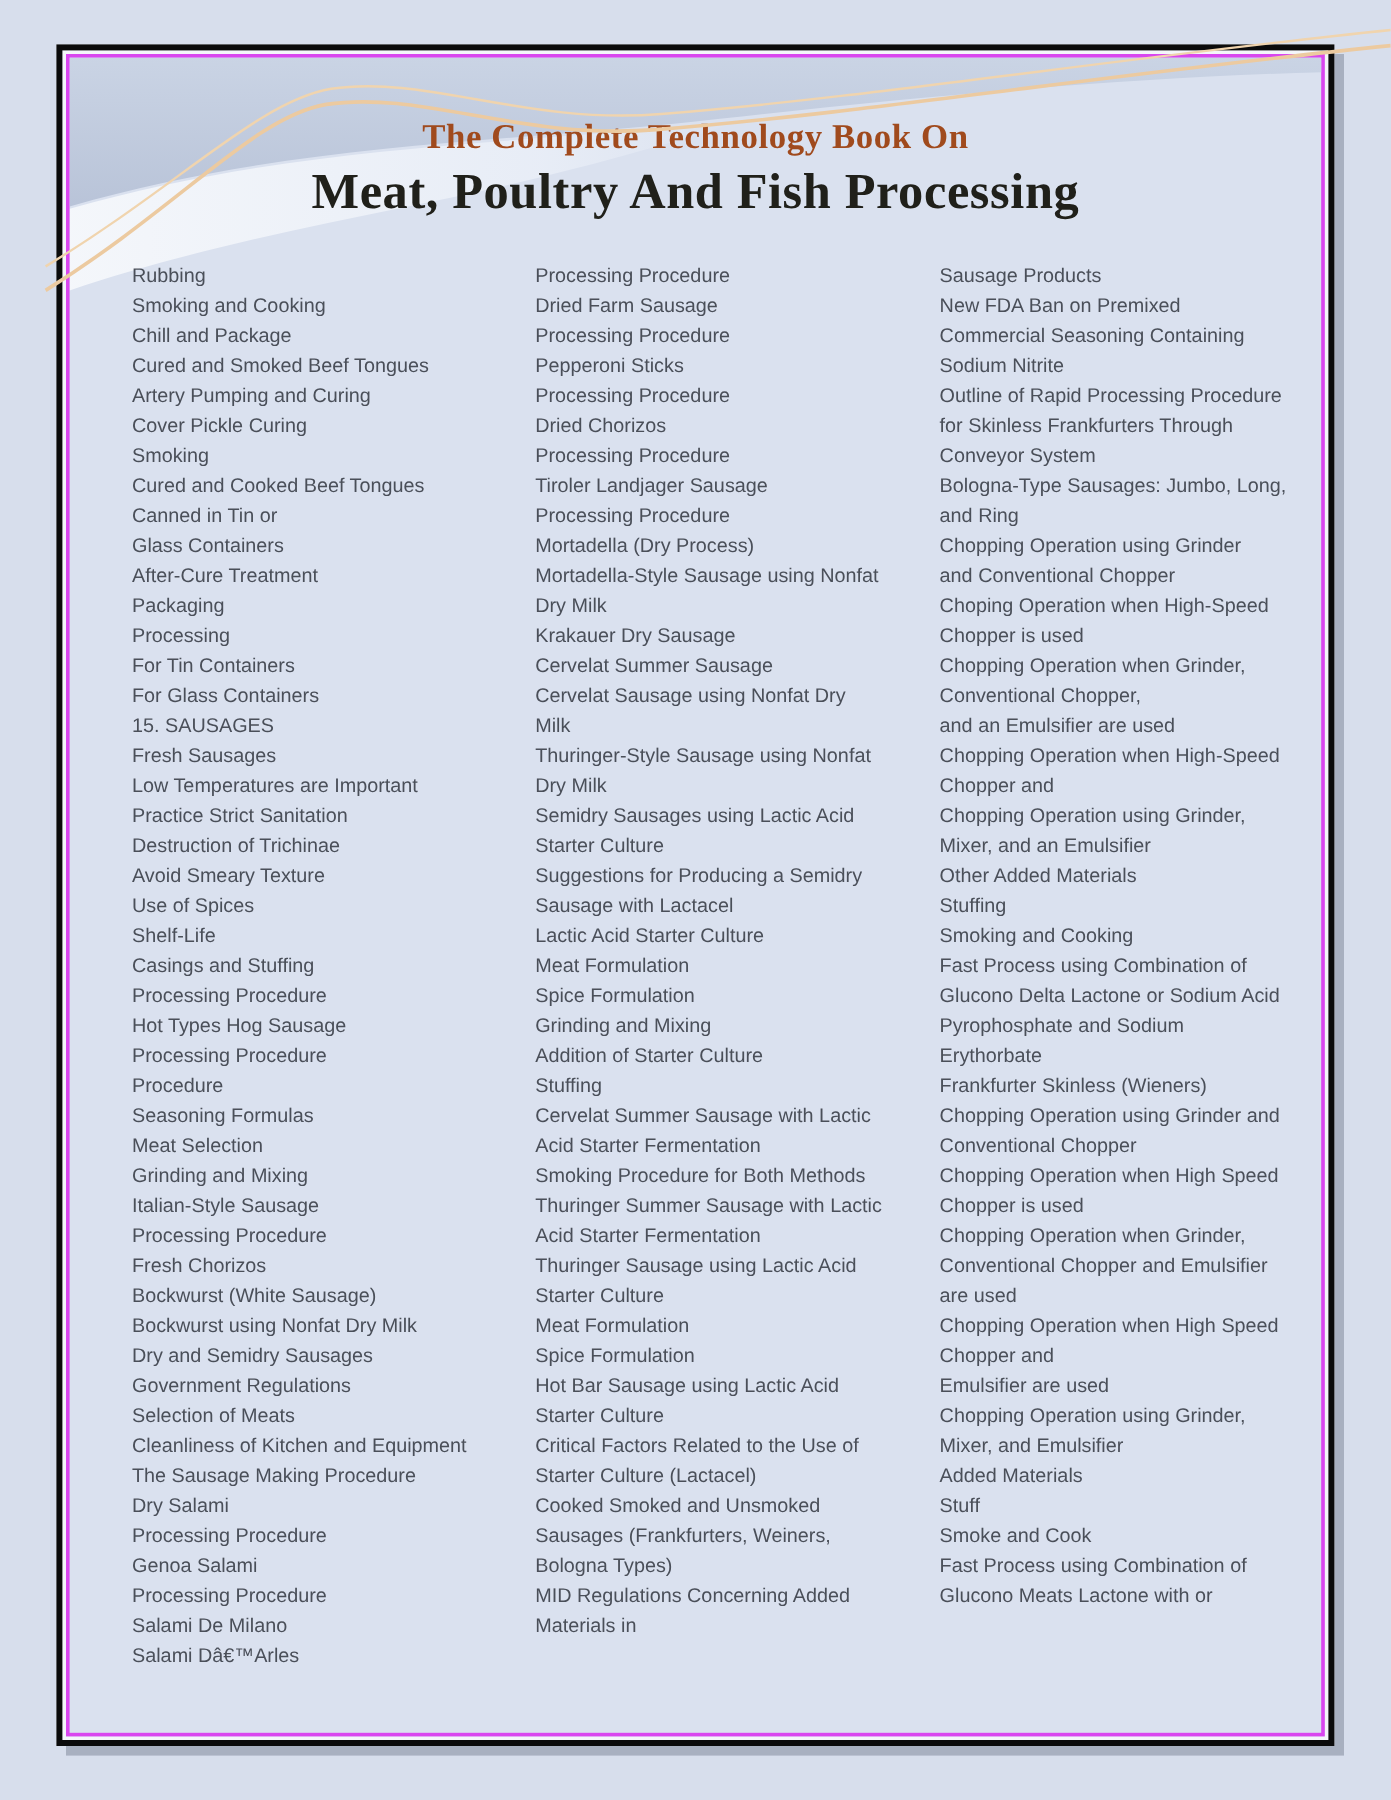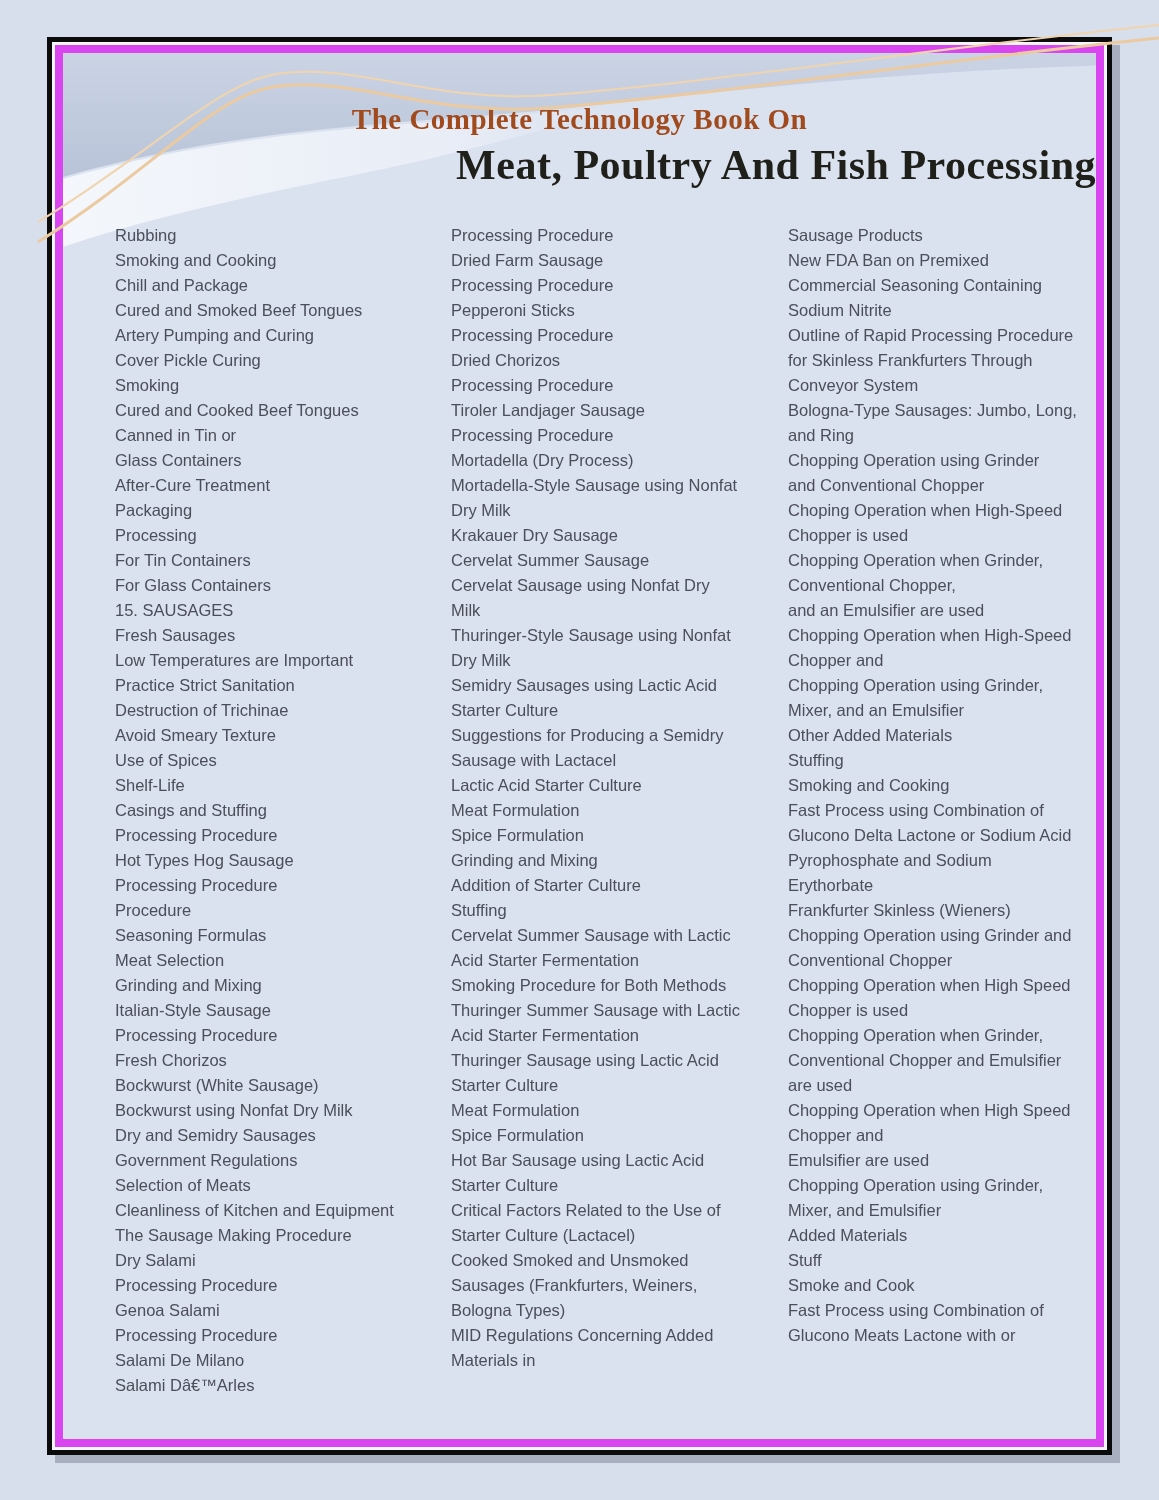--- a/index.html
+++ b/index.html
@@ -13,21 +13,21 @@
     position:absolute;left:47px;top:37px;width:1065px;height:1418px;
     box-sizing:border-box;
     border:5px solid #0b0b0b;
     background:#f4f6fa;
     box-shadow:8px 8px 0 rgba(110,120,140,0.45);
     z-index:1;
   }
   .frame-inner{
     position:absolute;inset:3px;
     box-sizing:border-box;
-    border:8px solid #d946ef;
+    border:3px solid #d946ef;
     background:#dae1ef;
     overflow:hidden;
   }
   .header-deco{
     position:absolute;left:0;top:0;width:1049px;height:260px;
     pointer-events:none;
   }
   .swoosh-overlay{
     position:absolute;left:0;top:0;width:1159px;height:300px;
     z-index:3;pointer-events:none;
@@ -44,21 +44,20 @@
     color:#a04a1d;
     letter-spacing:0.5px;
   }
   .title-main{
     margin:5px 0 0 0;
     font-family:"Liberation Serif", serif;
     font-weight:bold;
     font-size:42px;
     color:#20201a;
     letter-spacing:0.5px;
-    text-align:right;
   }
   .toc{
     position:absolute;top:170px;width:322px;
     font-size:16.5px;line-height:25px;color:#4a4f59;
     z-index:2;
   }
   .toc-col-1{left:52px;}
   .toc-col-2{left:388px;}
   .toc-col-3{left:725px;}
   .toc-line{white-space:nowrap;}

